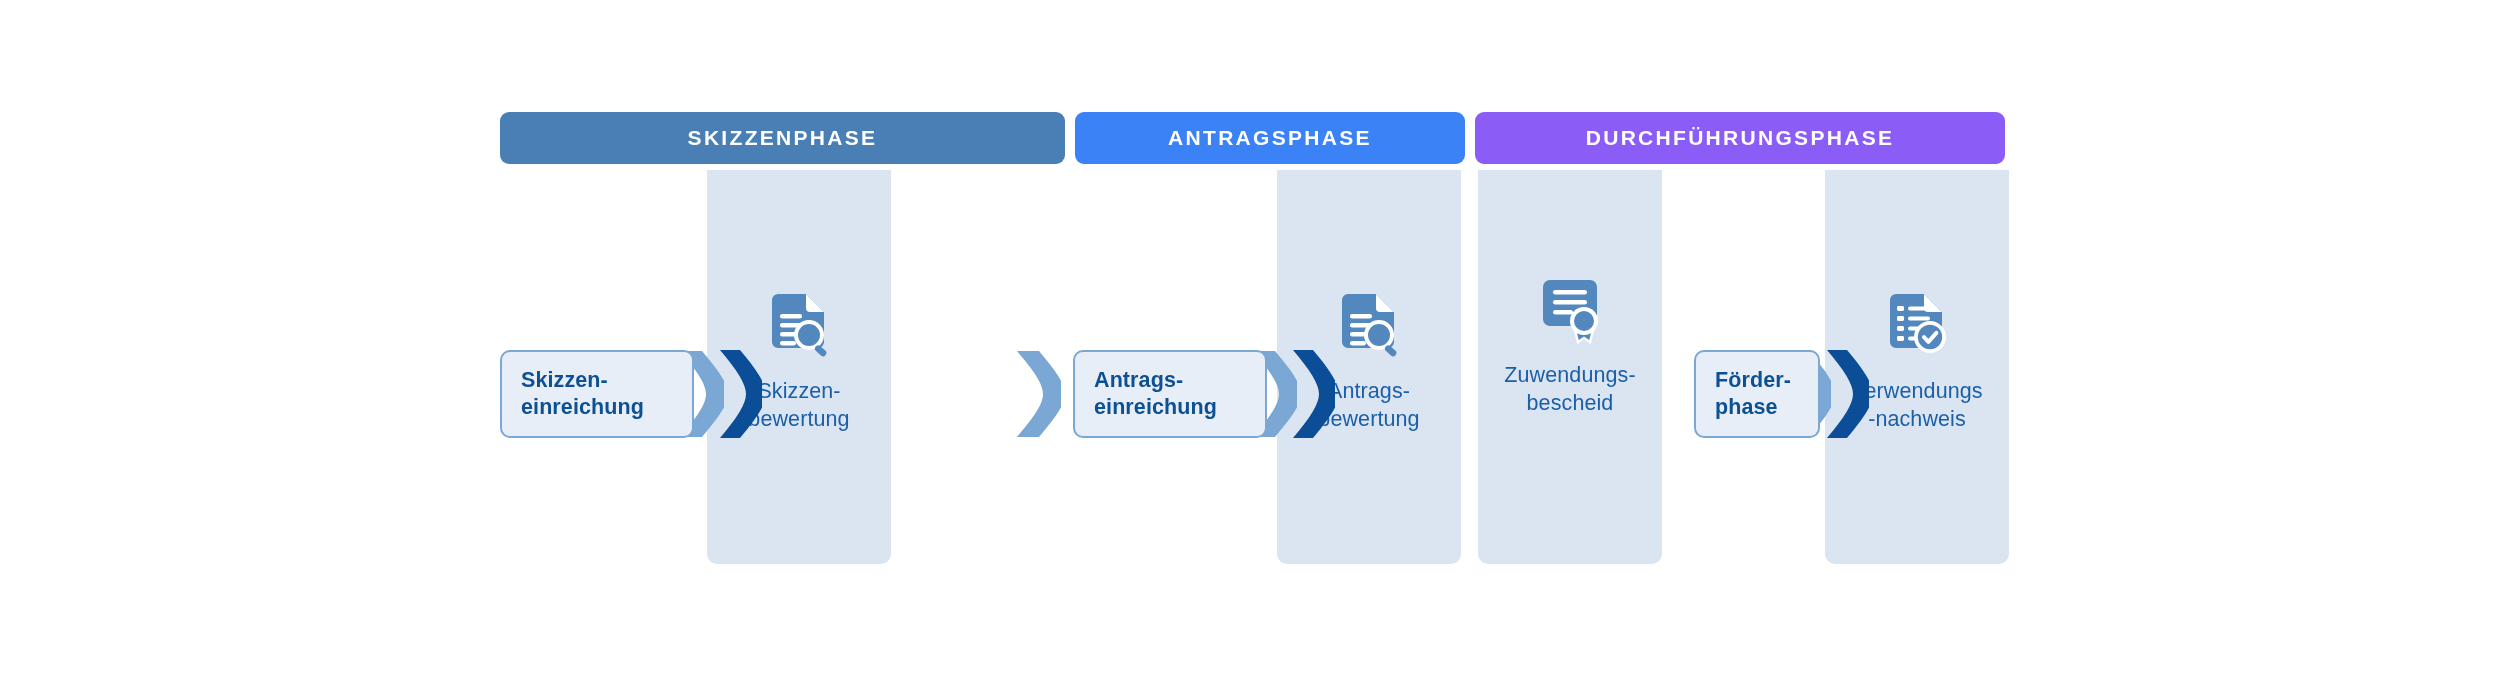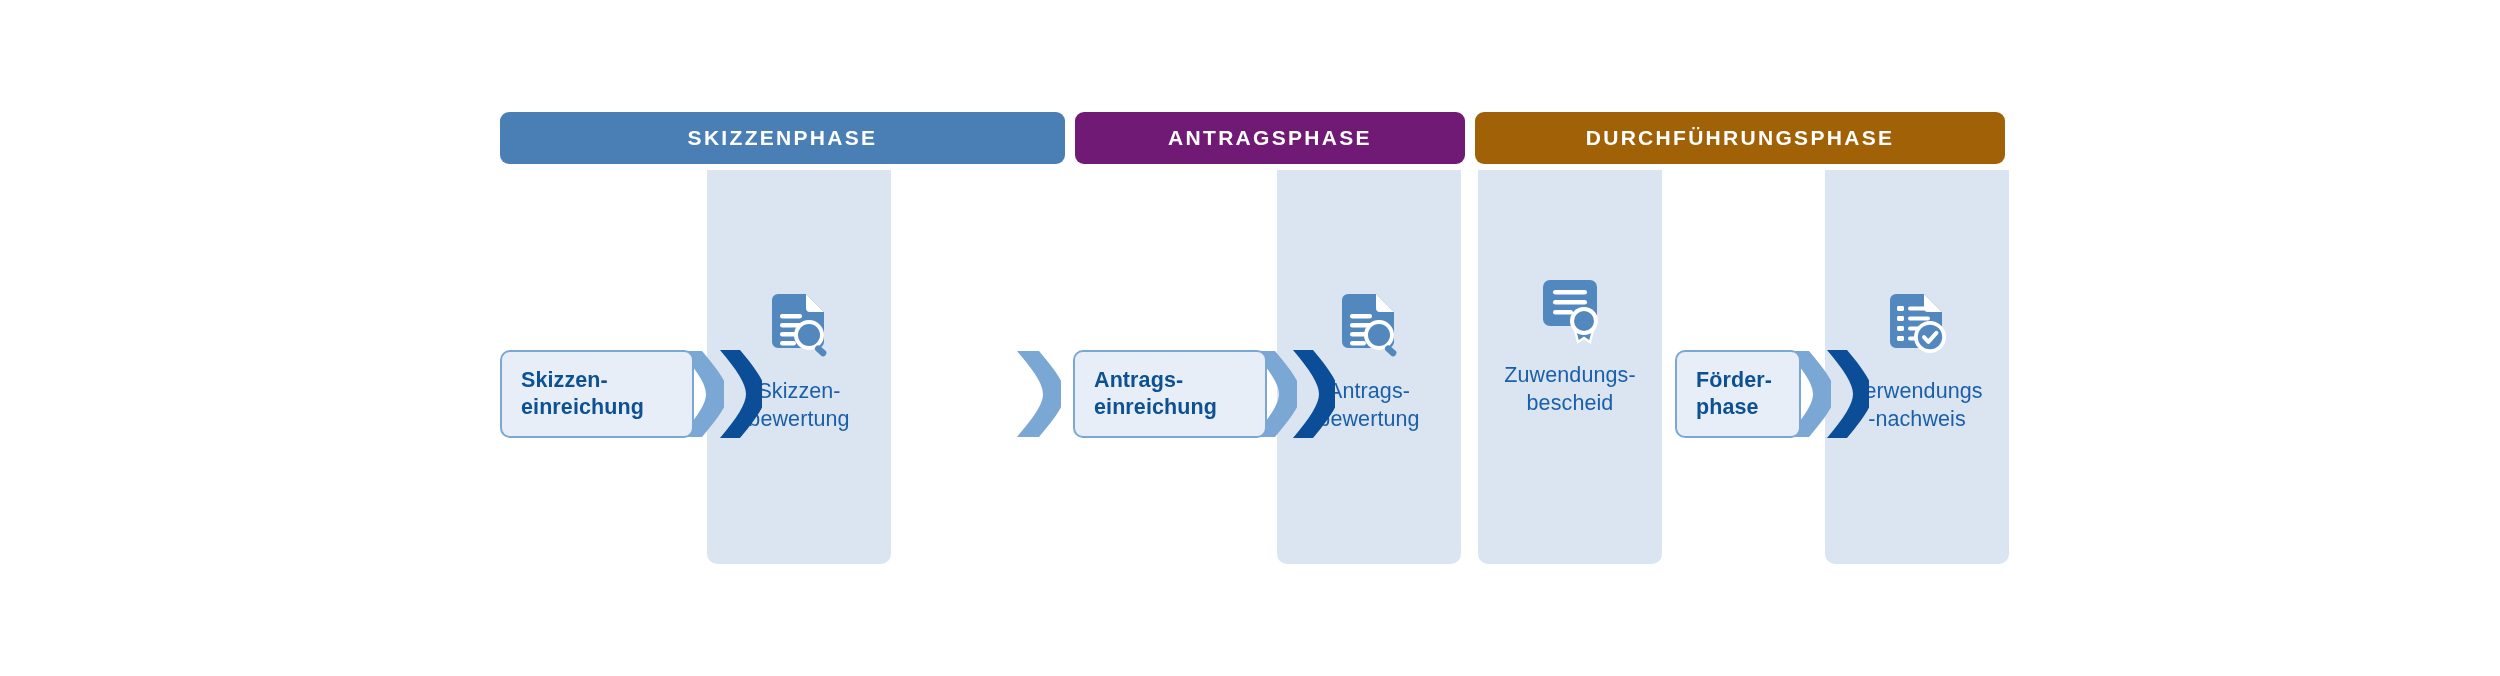--- a/index.html
+++ b/index.html
@@ -105,25 +105,25 @@
 </style>
 </head>
 <body>
 
 <div id="diagram">
 
   <div class="phase-header" style="left:500px; top:112px; width:565px; background:#4a7fb5;">
     <span>SKIZZENPHASE</span>
   </div>
 
-  <div class="phase-header" style="left:1075px; top:112px; width:390px; background:#701a75;">
+  <div class="phase-header" style="left:1075px; top:112px; width:390px; background:#3b82f6;">
     <span>ANTRAGSPHASE</span>
   </div>
 
-  <div class="phase-header" style="left:1475px; top:112px; width:530px; background:#a16207;">
+  <div class="phase-header" style="left:1475px; top:112px; width:530px; background:#8b5cf6;">
     <span>DURCHFÜHRUNGSPHASE</span>
   </div>
 
   <div class="pale-column" style="left:707px; top:170px; width:184px; height:394px;"></div>
   <div class="pale-column" style="left:1277px; top:170px; width:184px; height:394px;"></div>
   <div class="pale-column" style="left:1478px; top:170px; width:184px; height:394px;"></div>
   <div class="pale-column" style="left:1825px; top:170px; width:184px; height:394px;"></div>
 
   <div class="task-col" style="left:707px; top:290px;">
     <div class="task-icon">
@@ -246,19 +246,19 @@
     <div class="chev" style="left:150px;">
       <svg width="44" height="88" viewBox="0 0 44 88" aria-hidden="true">
         <path d="M2 0 C19 20 28 34 28 44 C28 54 19 68 2 88 L22 88 C39 68 48 54 48 44 C48 34 39 20 22 0 Z" fill="#0b4d96"></path>
       </svg>
     </div>
     <div class="chev" style="left:112px;">
       <svg width="44" height="88" viewBox="0 0 44 88" aria-hidden="true">
         <path d="M0 1 C17 21 26 34 26 44 C26 54 17 67 0 87 L22 87 C39 67 48 54 48 44 C48 34 39 21 22 1 Z" fill="#7ba7d4"></path>
       </svg>
     </div>
-    <div class="pill-body" style="width:126px;">
+    <div class="pill-body" style="width:126px;margin-left:19px;">
       <span class="pill-label">Förder-
 phase</span>
     </div>
   </div>
 
 </div>
 
 </body></html>

